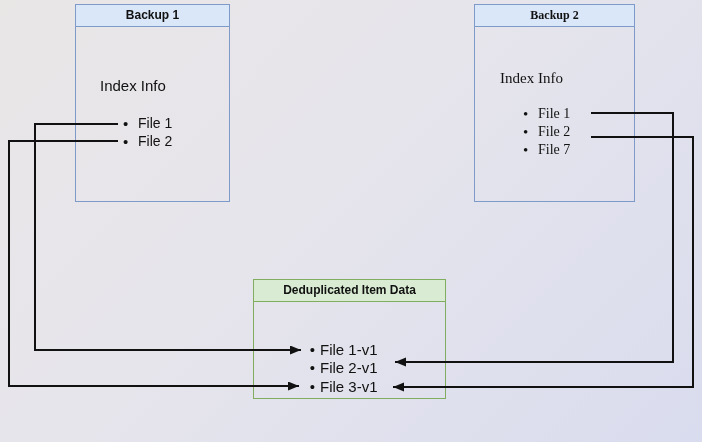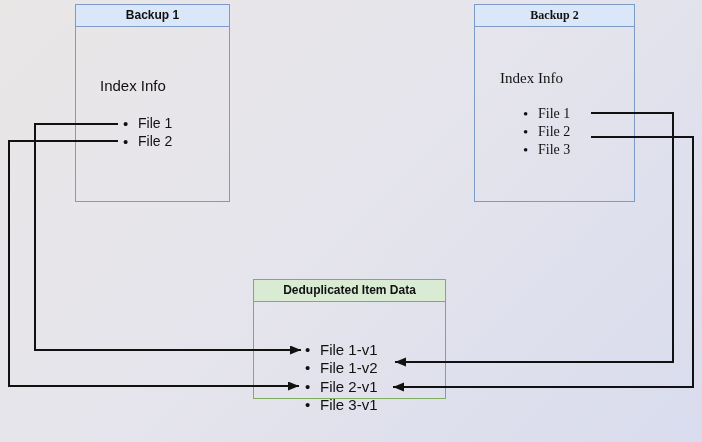--- a/index.html
+++ b/index.html
@@ -63,21 +63,21 @@
   #backup1 { left: 75px;  top: 4px;   width: 155px; height: 198px; }
   #backup2 { left: 474px; top: 4px;   width: 161px; height: 198px; font-family: Liberation Serif, serif; }
   #dedup   { left: 253px; top: 279px; width: 193px; height: 120px; }
 
   #backup1 .info-label { left: 24px; top: 56px; }
   #backup2 .info-label { left: 25px; top: 49px; }
 
   #backup1 ul.file-list { left: 47px; top: 109px; }
   #backup2 ul.file-list { left: 48px; top: 100px; }
   #dedup   ul.file-list { left: 51px; top: 60px; }
-  #dedup   ul.file-list li { height: 18.5px; font-size: 15px; }
+  #dedup   ul.file-list li { height: 18.5px; font-size: 15px; text-align: center; }
 
   svg.connectors {
     position: absolute;
     left: 0; top: 0;
     width: 702px;
     height: 442px;
     pointer-events: none;
   }
   svg.connectors path.link {
     stroke: #111;
@@ -107,33 +107,30 @@
     <div class="box-header">Backup 2</div>
     <div class="info-label">Index Info</div>
     <ul class="file-list">
       <li>
           <span>File 1</span>
         </li>
       <li>
           <span>File 2</span>
         </li>
       <li>
-          <span>File 3</span>
+          <span>File 7</span>
         </li>
     </ul>
   </div>
 
   <div class="box green" id="dedup">
     <div class="box-header">Deduplicated Item Data</div>
     <ul class="file-list">
       <li>
           <span>File 1-v1</span>
-        </li>
-      <li>
-          <span>File 1-v2</span>
         </li>
       <li>
           <span>File 2-v1</span>
         </li>
       <li>
           <span>File 3-v1</span>
         </li>
     </ul>
   </div>
 

